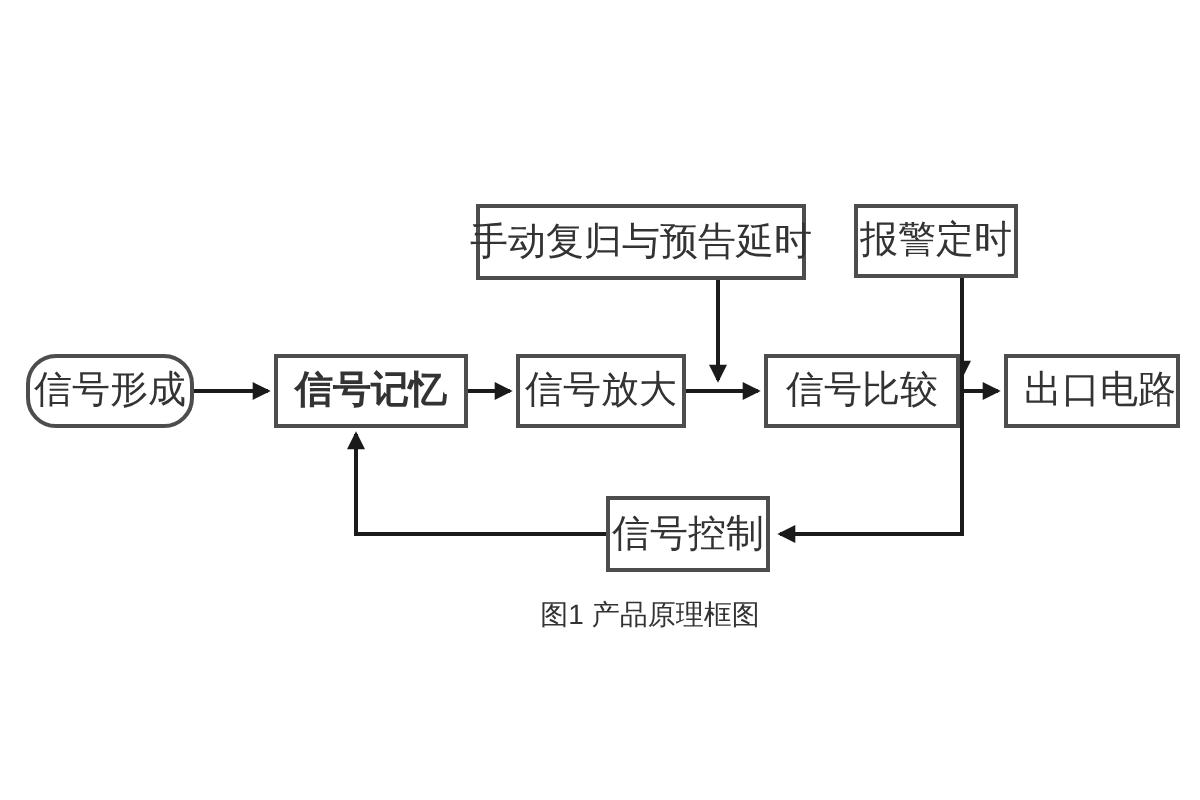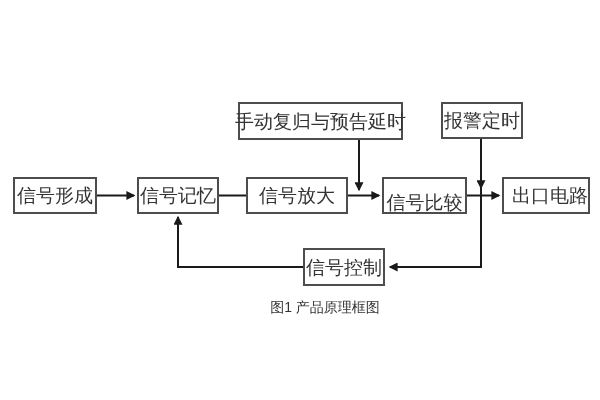--- a/index.html
+++ b/index.html
@@ -38,27 +38,27 @@
     border: 2px solid var(--box-border, #4d4d4d);
     background: var(--background, #ffffff);
     color: var(--text, #333333);
     font-size: 19px;
     display: flex;
     align-items: center;
     justify-content: center;
     white-space: nowrap;
     line-height: 1;
   }
-  .node-signal-formation      { left: 13px;  top: 177px; width: 84px;  height: 37px; }
-  .node-signal-memory         { left: 137px; top: 177px; width: 82px;  height: 37px; }
-  .node-signal-amplification  { left: 246px; top: 177px; width: 102px;  height: 37px; }
-  .node-signal-comparison     { left: 382px; top: 177px; width: 85px;  height: 37px; align-items: flex-end; }
+  .node-signal-formation      { left: 13px;  top: 177px; width: 84px;  height: 37px; border-radius: 15px; }
+  .node-signal-memory         { left: 137px; top: 177px; width: 97px;  height: 37px; font-weight: bold; }
+  .node-signal-amplification  { left: 258px; top: 177px; width: 85px;  height: 37px; }
+  .node-signal-comparison     { left: 382px; top: 177px; width: 98px;  height: 37px; }
   .node-output-circuit        { left: 502px; top: 177px; width: 88px;  height: 37px; justify-content: flex-end; }
   .node-manual-reset-delay    { left: 238px; top: 102px; width: 165px; height: 38px; }
-  .node-alarm-timing          { left: 441px; top: 102px; width: 82px;  height: 37px; }
+  .node-alarm-timing          { left: 427px; top: 102px; width: 82px;  height: 37px; }
   .node-signal-control        { left: 303px; top: 248px; width: 82px;  height: 38px; }
   .caption {
     position: absolute;
     left: 225px;
     top: 300px;
     width: 200px;
     text-align: center;
     color: var(--text, #333333);
     font-size: 14px;
     line-height: 1.1;

